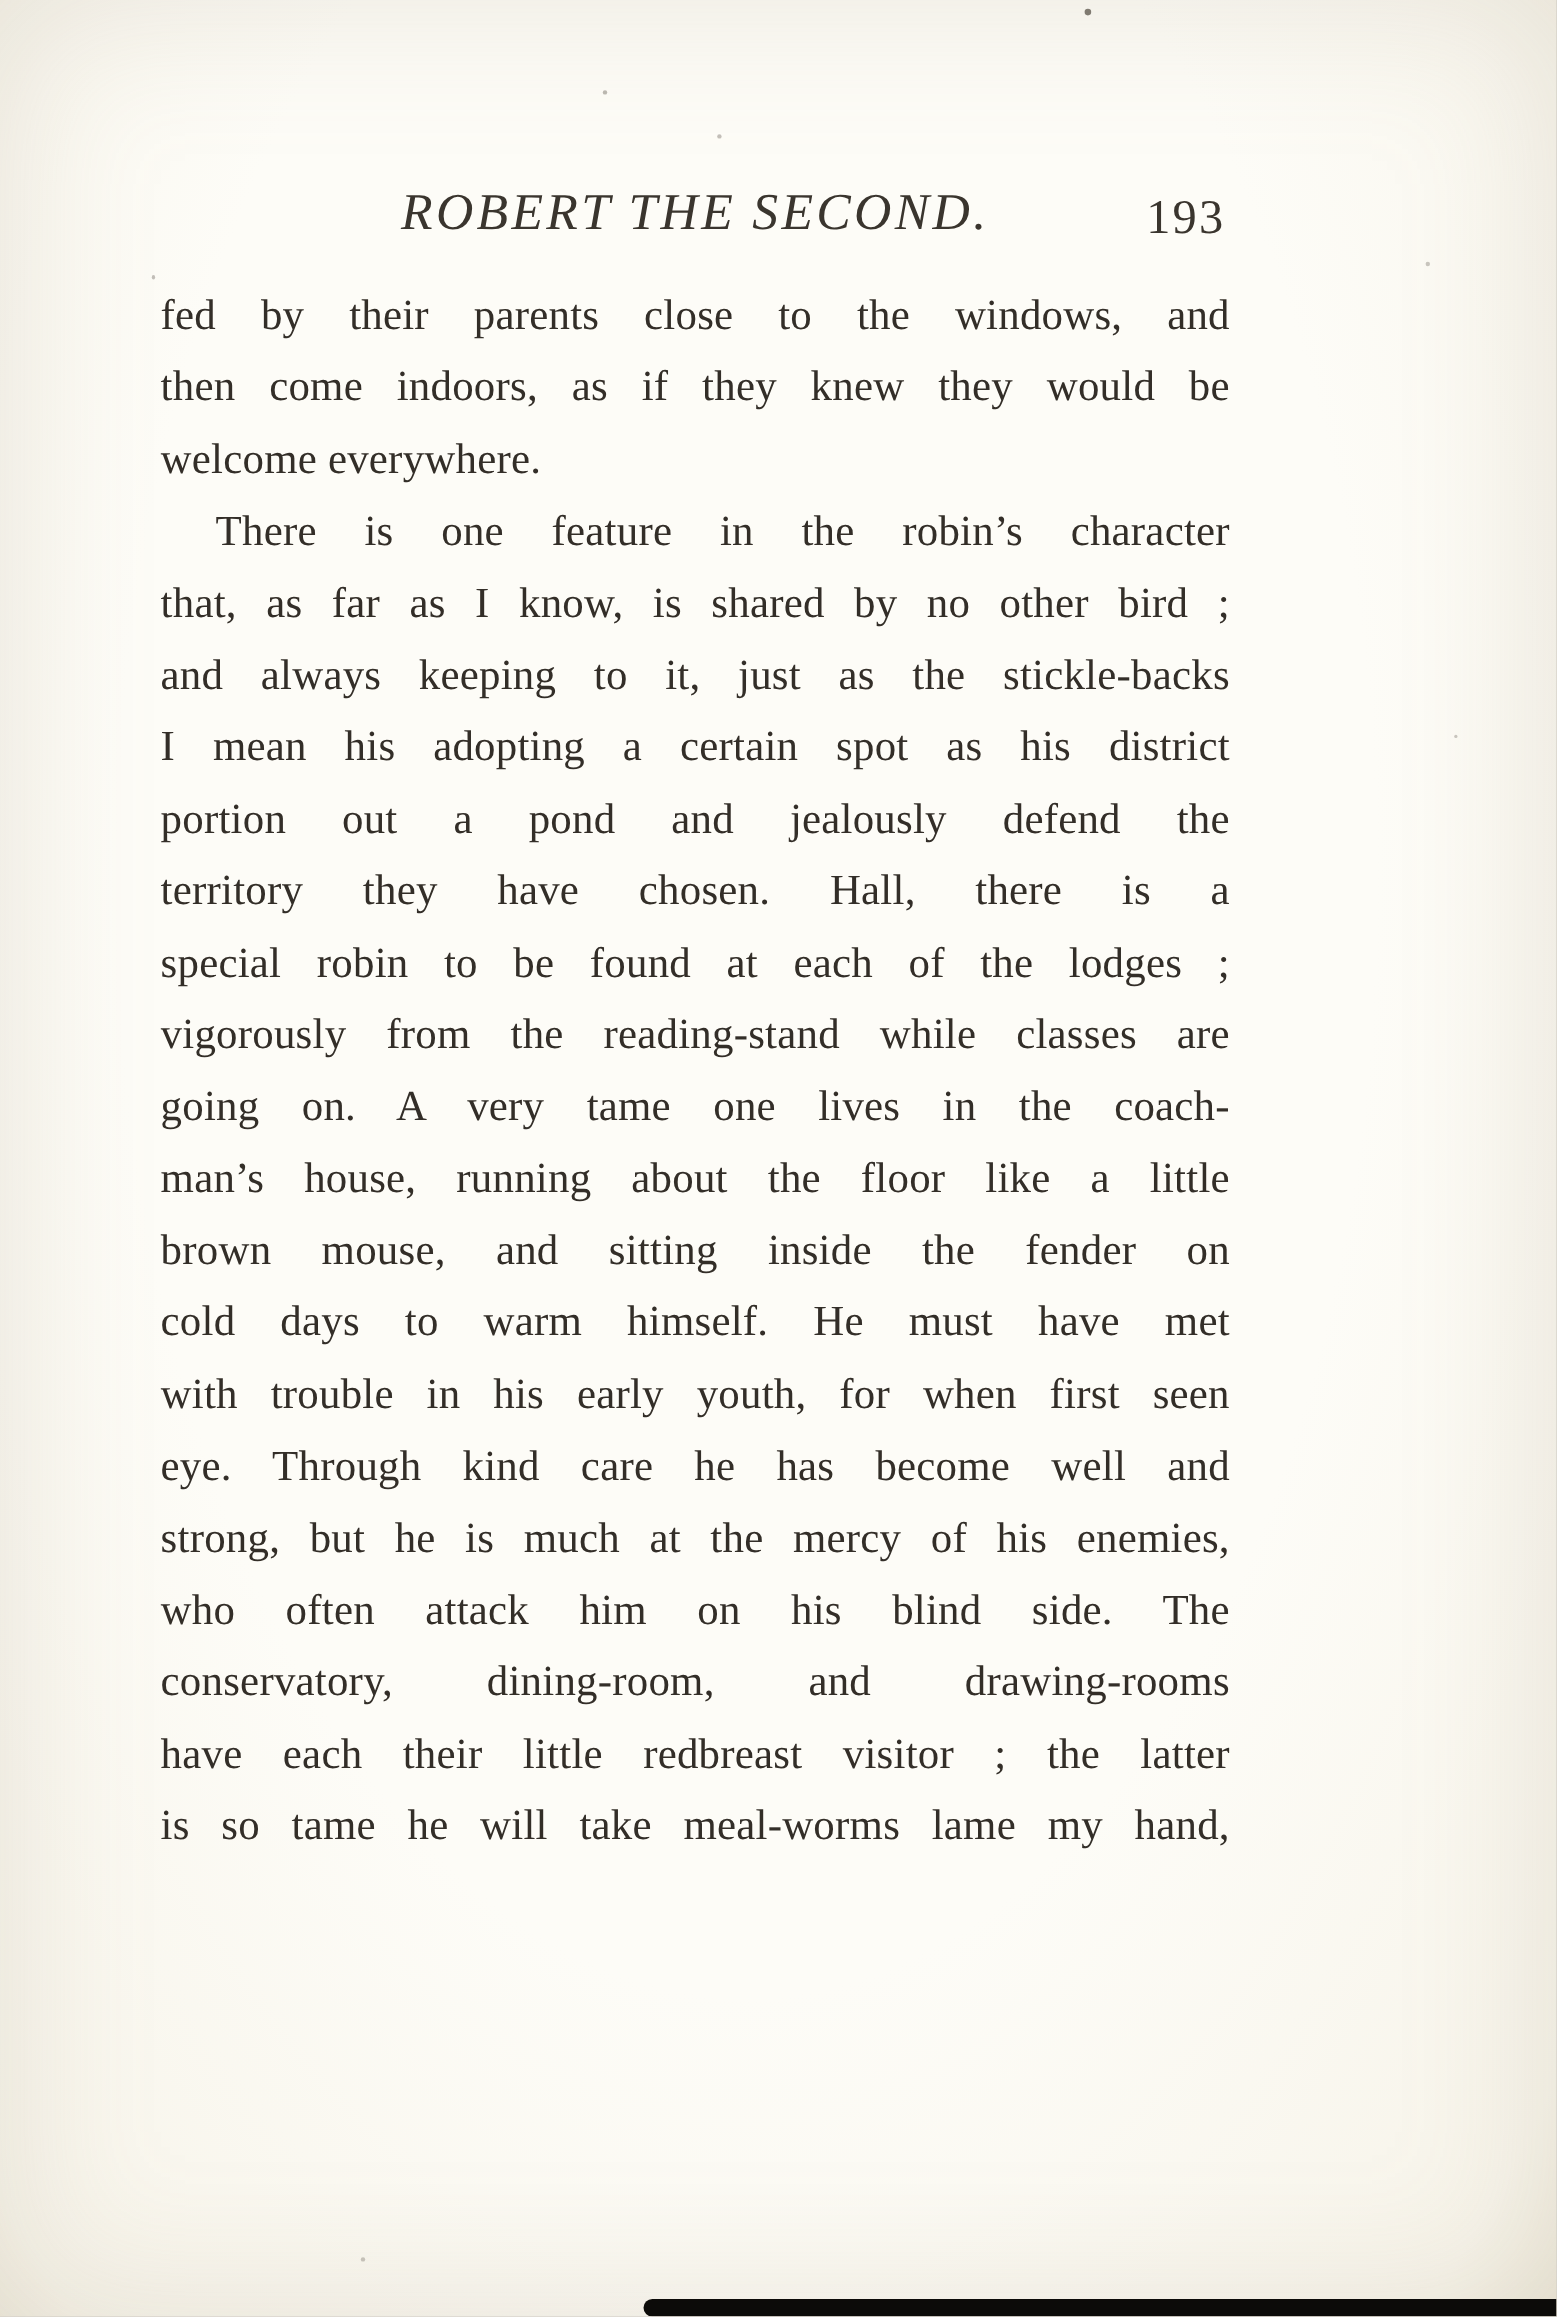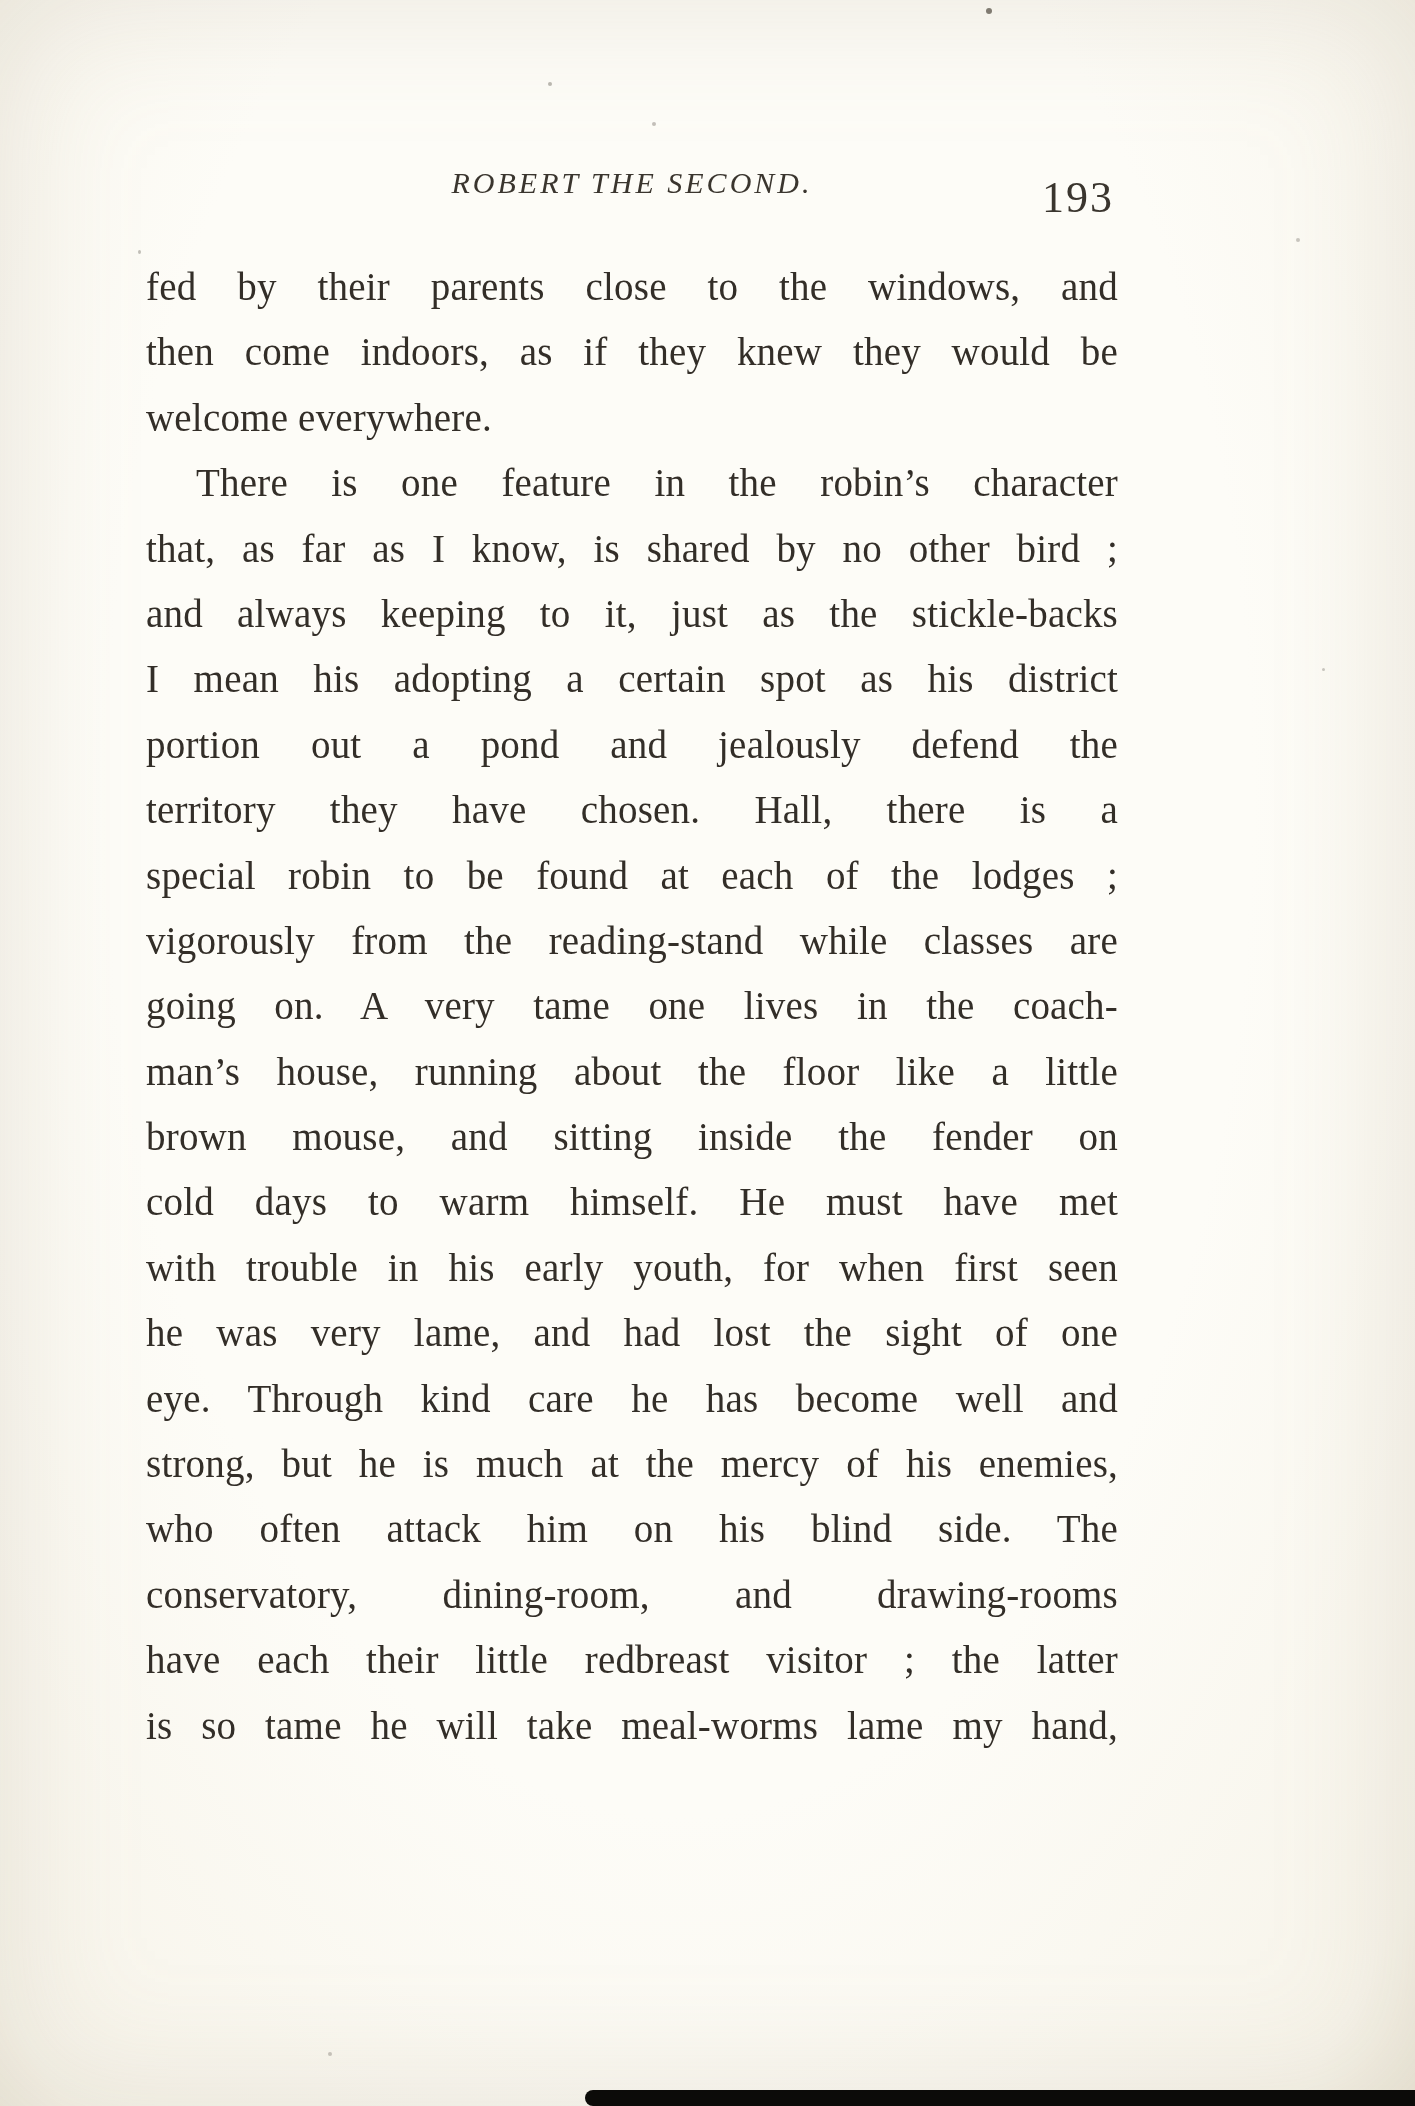--- a/index.html
+++ b/index.html
@@ -28,21 +28,21 @@
     top: 166px;
     left: 148px;
     width: 968px;
     height: 52px;
   }
 
   .running-title {
     display: block;
     text-align: center;
     font-style: italic;
-    font-size: 30px;
+    font-size: 47px;
     letter-spacing: 3px;
     color: #3a352e;
   }
 
   .page-number {
     position: absolute;
     right: 2px;
     top: 6px;
     font-size: 44px;
     letter-spacing: 2px;
@@ -134,21 +134,20 @@
       <div class="line">I mean his adopting a certain spot as his district</div>
       <div class="line">portion out a pond and jealously defend the</div>
       <div class="line">territory they have chosen.  Hall, there is a</div>
       <div class="line">special robin to be found at each of the lodges ;</div>
       <div class="line">vigorously from the reading-stand while classes are</div>
       <div class="line">going on.  A very tame one lives in the coach-</div>
       <div class="line">man’s house, running about the floor like a little</div>
       <div class="line">brown mouse, and sitting inside the fender on</div>
       <div class="line">cold days to warm himself.  He must have met</div>
       <div class="line">with trouble in his early youth, for when first seen</div>
-      <div class="line">he was very lame, and had lost the sight of one</div>
       <div class="line">eye.  Through kind care he has become well and</div>
       <div class="line">strong, but he is much at the mercy of his enemies,</div>
       <div class="line">who often attack him on his blind side.  The</div>
       <div class="line">conservatory, dining-room, and drawing-rooms</div>
       <div class="line">have each their little redbreast visitor ; the latter</div>
       <div class="line">is so tame he will take meal-worms lame my hand,</div>
     </section>
 
   </main>
 

